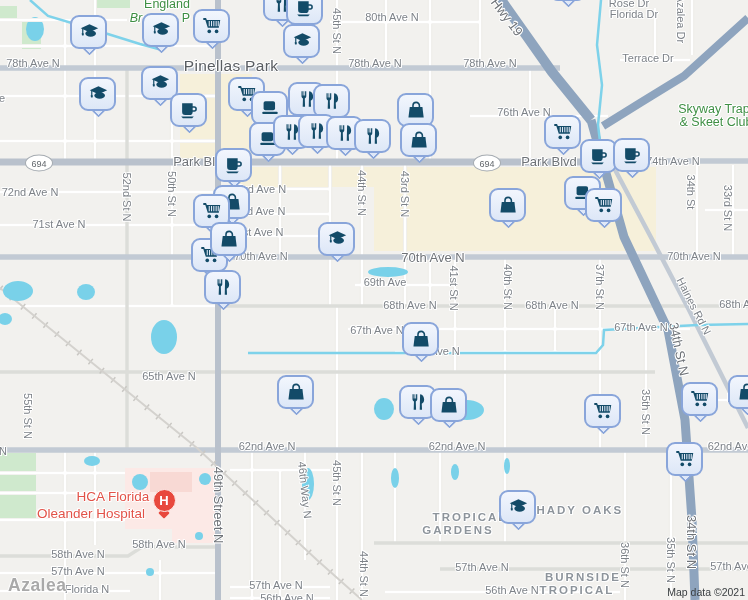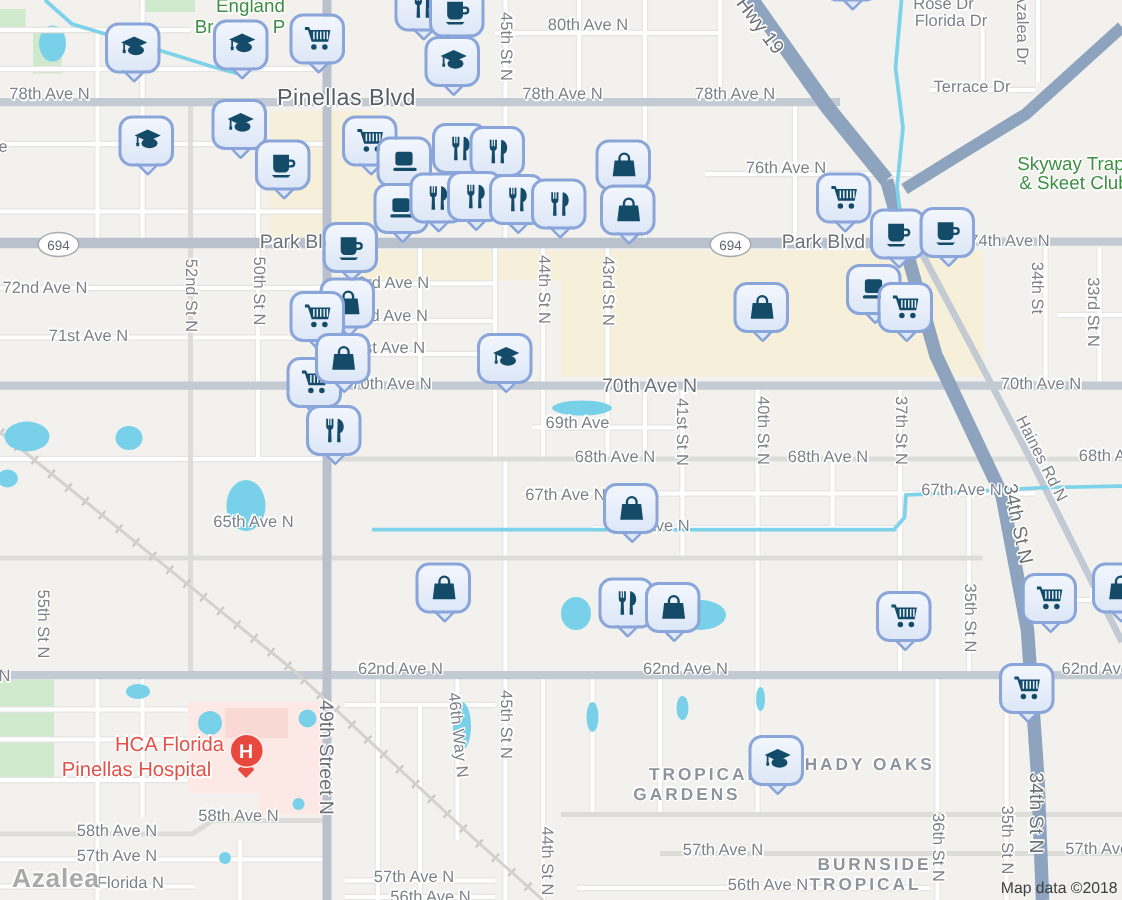--- a/index.html
+++ b/index.html
@@ -162,25 +162,25 @@
         <ellipse cx="308" cy="484" rx="6" ry="16"></ellipse>
         <ellipse cx="455" cy="472" rx="4" ry="8"></ellipse>
         <ellipse cx="507" cy="466" rx="3" ry="8"></ellipse>
         <ellipse cx="395" cy="478" rx="4" ry="10"></ellipse>
       </g>
     </g>
   </svg>
 
   <div id="labels-layer">
       <span class="lbl lbl-area" style="left: 167px; top: 4px;">England</span>
-      <span class="lbl lbl-area" style="left: 136px; top: 18px;">Br</span>
+      <span class="lbl lbl-area" style="left: 136px; top: 18px; font-style: italic;">Br</span>
       <span class="lbl lbl-area" style="left: 186px; top: 18px;">P</span>
       <span class="lbl lbl-area" style="left: 714px; top: 109px;">Skyway Trap</span>
       <span class="lbl lbl-area" style="left: 716px; top: 122px;">&amp; Skeet Club</span>
-      <span class="lbl lbl-city" style="left: 231px; top: 66px;">Pinellas Blvd</span>
+      <span class="lbl lbl-city" style="left: 231px; top: 66px;">Pinellas Park</span>
       <span class="lbl lbl-streetlg" style="left: 201px; top: 161px;">Park Blvd</span>
       <span class="lbl lbl-streetlg" style="left: 549px; top: 161px;">Park Blvd</span>
       <span class="lbl lbl-streetlg" style="left: 433px; top: 257px;">70th Ave N</span>
       <span class="lbl lbl-streetlg" style="left: 218px; top: 505px; transform: translate(-50%, -50%) rotate(90deg);">49th Street N</span>
       <span class="lbl lbl-streetlg" style="left: 691px; top: 542px; transform: translate(-50%, -50%) rotate(90deg);">34th St N</span>
       <span class="lbl lbl-streetlg" style="left: 679px; top: 349px; transform: translate(-50%, -50%) rotate(78deg);">34th St N</span>
       <span class="lbl lbl-streetlg" style="left: 507px; top: 17px; transform: translate(-50%, -50%) rotate(53deg);">Hwy 19</span>
       <span class="lbl lbl-street" style="left: 694px; top: 306px; transform: translate(-50%, -50%) rotate(63deg);">Haines Rd N</span>
       <span class="lbl lbl-street" style="left: 392px; top: 17px;">80th Ave N</span>
       <span class="lbl lbl-street" style="left: 33px; top: 63px;">78th Ave N</span>
@@ -199,21 +199,21 @@
       <span class="lbl lbl-street" style="left: 257px; top: 232px;">71st Ave N</span>
       <span class="lbl lbl-street" style="left: 261px; top: 256px;">70th Ave N</span>
       <span class="lbl lbl-street" style="left: 694px; top: 256px;">70th Ave N</span>
       <span class="lbl lbl-street" style="left: 385px; top: 282px;">69th Ave</span>
       <span class="lbl lbl-street" style="left: 410px; top: 305px;">68th Ave N</span>
       <span class="lbl lbl-street" style="left: 552px; top: 305px;">68th Ave N</span>
       <span class="lbl lbl-street" style="left: 746px; top: 304px;">68th Ave N</span>
       <span class="lbl lbl-street" style="left: 377px; top: 330px;">67th Ave N</span>
       <span class="lbl lbl-street" style="left: 641px; top: 327px;">67th Ave N</span>
       <span class="lbl lbl-street" style="left: 433px; top: 351px;">66th Ave N</span>
-      <span class="lbl lbl-street" style="left: 169px; top: 348px;">65th Ave N</span>
+      <span class="lbl lbl-street" style="left: 169px; top: 376px;">65th Ave N</span>
       <span class="lbl lbl-street" style="left: 267px; top: 446px;">62nd Ave N</span>
       <span class="lbl lbl-street" style="left: 457px; top: 446px;">62nd Ave N</span>
       <span class="lbl lbl-street" style="left: 736px; top: 446px;">62nd Ave N</span>
       <span class="lbl lbl-street" style="left: 159px; top: 544px;">58th Ave N</span>
       <span class="lbl lbl-street" style="left: 78px; top: 554px;">58th Ave N</span>
       <span class="lbl lbl-street" style="left: 78px; top: 571px;">57th Ave N</span>
       <span class="lbl lbl-street" style="left: 87px; top: 589px;">Florida N</span>
       <span class="lbl lbl-street" style="left: 276px; top: 585px;">57th Ave N</span>
       <span class="lbl lbl-street" style="left: 287px; top: 598px;">56th Ave N</span>
       <span class="lbl lbl-street" style="left: 482px; top: 567px;">57th Ave N</span>
@@ -238,21 +238,21 @@
       <span class="lbl lbl-street" style="left: 337px; top: 483px; transform: translate(-50%, -50%) rotate(90deg);">45th St N</span>
       <span class="lbl lbl-street" style="left: 364px; top: 574px; transform: translate(-50%, -50%) rotate(90deg);">44th St N</span>
       <span class="lbl lbl-street" style="left: 2px; top: 98px;">e</span>
       <span class="lbl lbl-street" style="left: 3px; top: 451px;">N</span>
       <span class="lbl lbl-hood" style="left: 470px; top: 517px;">TROPICAL</span>
       <span class="lbl lbl-hood" style="left: 458px; top: 530px;">GARDENS</span>
       <span class="lbl lbl-hood" style="left: 575px; top: 510px;">SHADY OAKS</span>
       <span class="lbl lbl-hood" style="left: 577px; top: 577px; padding-left: 12px;">BURNSIDE</span>
       <span class="lbl lbl-hood" style="left: 577px; top: 590px;">TROPICAL</span>
       <span class="lbl lbl-hosp" style="left: 113px; top: 496px;">HCA Florida</span>
-      <span class="lbl lbl-hosp" style="left: 91px; top: 513px;">Pinellas Hospital</span>
+      <span class="lbl lbl-hosp" style="left: 91px; top: 513px;">Oleander Hospital</span>
     </div>
   <div id="shields-layer">
       <div class="shield" style="left: 39px; top: 163px;">694</div>
       <div class="shield" style="left: 487px; top: 163px;">694</div>
     </div>
   <div id="markers-layer">
       <div class="poi" style="left: 567px; top: -16px;">
         <div class="tail"></div>
         <div class="box"></div>
       </div>
@@ -593,14 +593,14 @@
         </div>
       </div>
     </div>
 
   <div class="hosp-marker">
     <div class="hosp-tail"></div>
     <div class="hosp-circle">H</div>
   </div>
 
   <div id="google-logo">Azalea</div>
-  <div id="attribution">Map data ©2018</div>
+  <div id="attribution">Map data ©2021</div>
 </div>
 
 </body></html>

